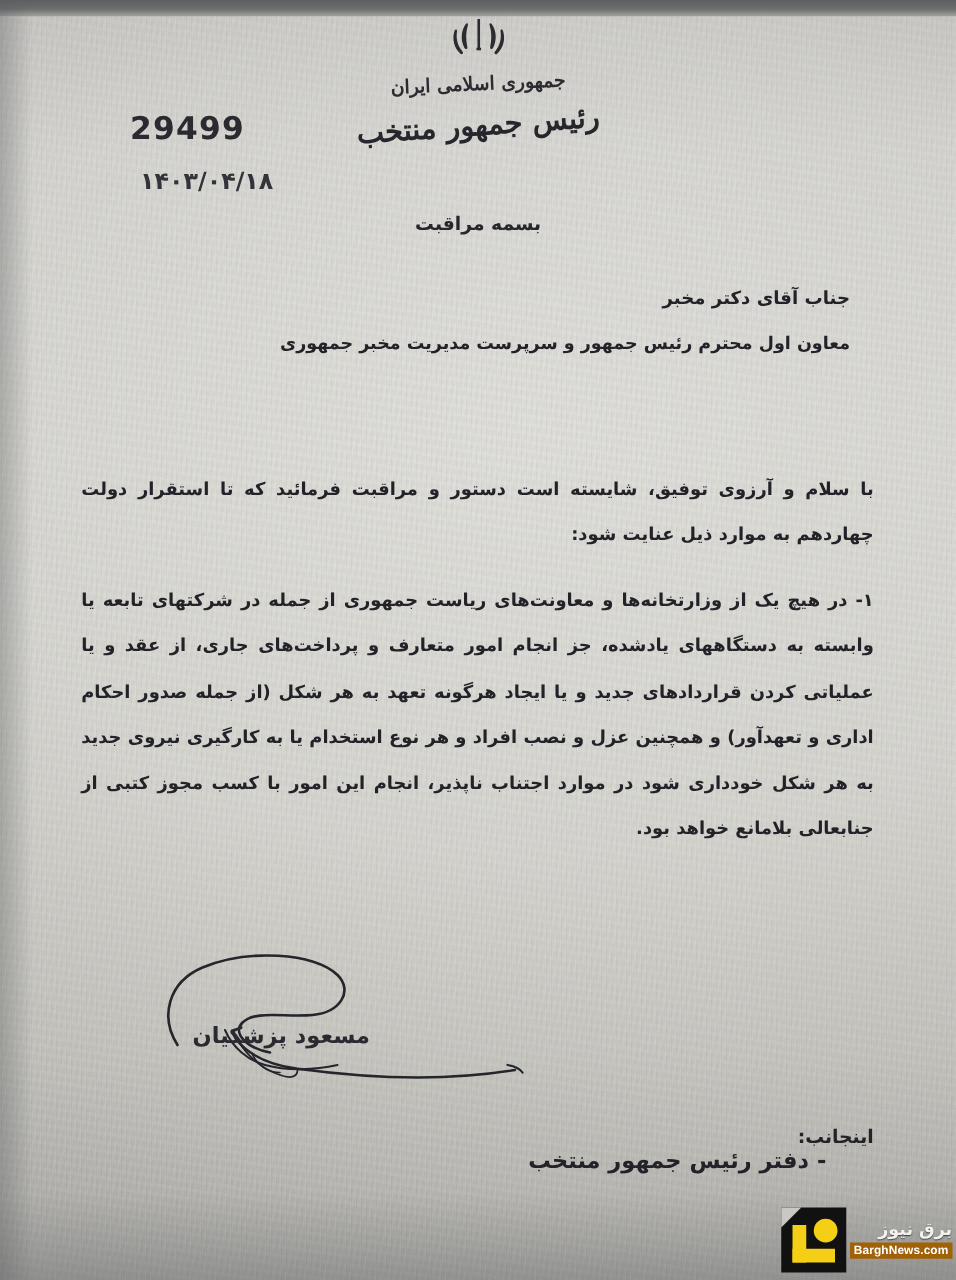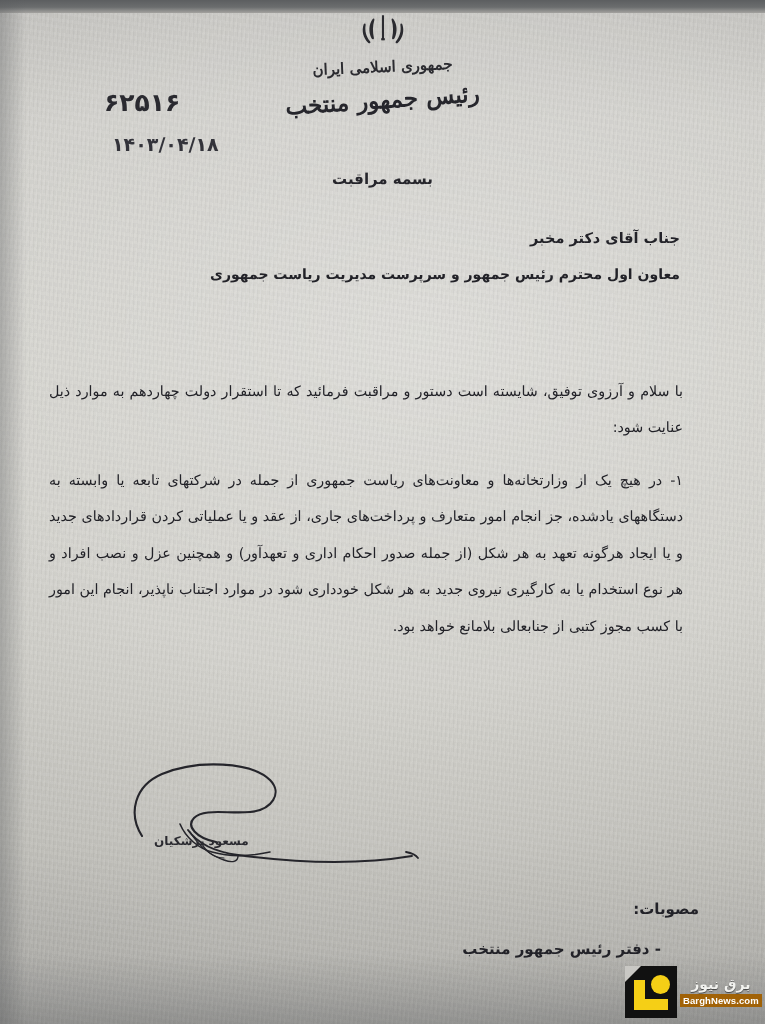--- a/index.html
+++ b/index.html
@@ -134,73 +134,72 @@
     color: #222228;
     line-height: 1.0;
   }
   .addressee .role {
     display: block;
     margin-top: 21px;
     font-size: 14px;
   }
 
   .body-block {
-    right: 82px; top: 374px;
+    right: 66px; top: 374px;
     width: 634px;
     text-align: justify;
     text-align-last: right;
     direction: rtl;
     font-size: 14.3px;
-    font-weight: 400;
+    font-weight: 700;
     color: #222228;
     line-height: 2.55;
   }
   .body-block p { margin: 0 0 16px 0; }
   .body-block p.para-2 { margin-top: 20px; }
 
   .signature-wrap {
     left: 120px; top: 752px;
     width: 330px; height: 130px;
   }
   .sig-svg { width: 330px; height: 130px; display:block; }
   .sig-name {
     position: absolute;
-    left: 34px; top: 82px;
-    font-size: 12px;
+    left: 34px; top: 66px;
+    font-size: 18px;
     font-weight: 700;
     color: #2a2a30;
     letter-spacing: .2px;
   }
 
   .copies {
     right: 66px; top: 900px;
     width: 634px;
     text-align: right;
     font-size: 15px;
     font-weight: 700;
     color: #222228;
   }
   .copies .cc-item {
     display: block;
-    margin-top: 22px;
-    font-size: 15px;
+    font-size: 18px;
     margin-right: 38px;
   }
 
   
   .watermark {
     position: absolute;
     left: 625px; top: 963px;
     width: 135px; height: 58px;
     display: flex;
     align-items: center;
     justify-content: flex-end;
     gap: 3px;
   }
-  .wm-text { text-align: center; }
+  .wm-text { }
   .wm-fa {
     font-size: 14px; font-weight: 700;
     color: #f2f2ef;
     text-shadow: 0 1px 1px rgba(0,0,0,.6);
     letter-spacing: 2px;
     line-height: 1.05;
     font-family: "DejaVu Sans", "Liberation Sans", sans-serif;
   }
   .wm-en {
     margin-top: 2px;
@@ -269,28 +268,28 @@
           <path d="M70 14 c7 10 8 24 2 36 c-1.6 3.2 -5.2 2.6 -4.6 -1 c2.6 -12 2.4 -23 -0.8 -33.4 c-0.9 -3 1.6 -4.2 3.4 -1.6 z"></path>
           <path d="M13 24 c-4 12 -1 26 9 35 c2.6 2.4 5.4 -0.6 3.2 -3.2 c-7.6 -9 -10.2 -20 -8.4 -31 c0.5 -3.2 -2.6 -4 -3.8 -0.8 z"></path>
           <path d="M87 24 c4 12 1 26 -9 35 c-2.6 2.4 -5.4 -0.6 -3.2 -3.2 c7.6 -9 10.2 -20 8.4 -31 c-0.5 -3.2 2.6 -4 3.8 -0.8 z"></path>
           <path d="M27 59 c8 5 14 6 23 6 s15 -1 23 -6 c-6 9 -14 13 -23 13 s-17 -4 -23 -13 z" opacity="0"></path>
         </g>
       </svg>
       <div class="country-line">جمهوری اسلامی ایران</div>
       <div class="title-line">رئیس جمهور منتخب</div>
     </div>
 
-    <div class="ink ref-no">۶۲۵۱۶</div>
+    <div class="ink ref-no">29499</div>
     <div class="ink ref-date">۱۴۰۳/۰۴/۱۸</div>
 
     <div class="ink basmala">بسمه مراقبت</div>
 
     <div class="ink addressee">
       <span>جناب آقای دکتر مخبر</span>
-      <span class="role">معاون اول محترم رئیس جمهور و سرپرست مدیریت ریاست جمهوری</span>
+      <span class="role">معاون اول محترم رئیس جمهور و سرپرست مدیریت مخبر جمهوری</span>
     </div>
 
     <div class="ink body-block">
       <p>با سلام و آرزوی توفیق، شایسته است دستور و مراقبت فرمائید که تا استقرار دولت چهاردهم به موارد ذیل عنایت شود:</p>
       <p>۱- در هیچ یک از وزارتخانه‌ها و معاونت‌های ریاست جمهوری از جمله در شرکتهای تابعه یا وابسته به دستگاههای یادشده، جز انجام امور متعارف و پرداخت‌های جاری، از عقد و یا عملیاتی کردن قراردادهای جدید و یا ایجاد هرگونه تعهد به هر شکل (از جمله صدور احکام اداری و تعهدآور) و همچنین عزل و نصب افراد و هر نوع استخدام یا به کارگیری نیروی جدید به هر شکل خودداری شود در موارد اجتناب ناپذیر، انجام این امور با کسب مجوز کتبی از جنابعالی بلامانع خواهد بود.</p>
     </div>
 
     <div class="ink signature-wrap">
       <svg class="sig-svg" viewBox="0 0 330 130" aria-hidden="true">
         <g fill="none" stroke="#25252b" stroke-linecap="round" stroke-linejoin="round">
@@ -299,21 +298,21 @@
           <path d="M68 78 C78 92 96 100 118 103 C170 110 232 114 292 104" stroke-width="1.9"></path>
           <path d="M70 80 C80 96 92 104 104 108 C112 111 118 110 118 104" stroke-width="1.4"></path>
           <path d="M82 92 C88 102 96 106 104 106" stroke-width="1.2"></path>
           <path d="M286 100 C292 101 296 103 298 106" stroke-width="1.8"></path>
         </g>
       </svg>
       <span class="sig-name">مسعود پزشکیان</span>
     </div>
 
     <div class="ink copies">
-      <span>مصوبات:</span>
+      <span>اینجانب:</span>
       <span class="cc-item">- دفتر رئیس جمهور منتخب</span>
     </div>
 
   </div>
 
   <div class="watermark">
     <div class="wm-text">
       <div class="wm-fa">برق نیوز</div>
       <div class="wm-en">BarghNews.com</div>
     </div>

